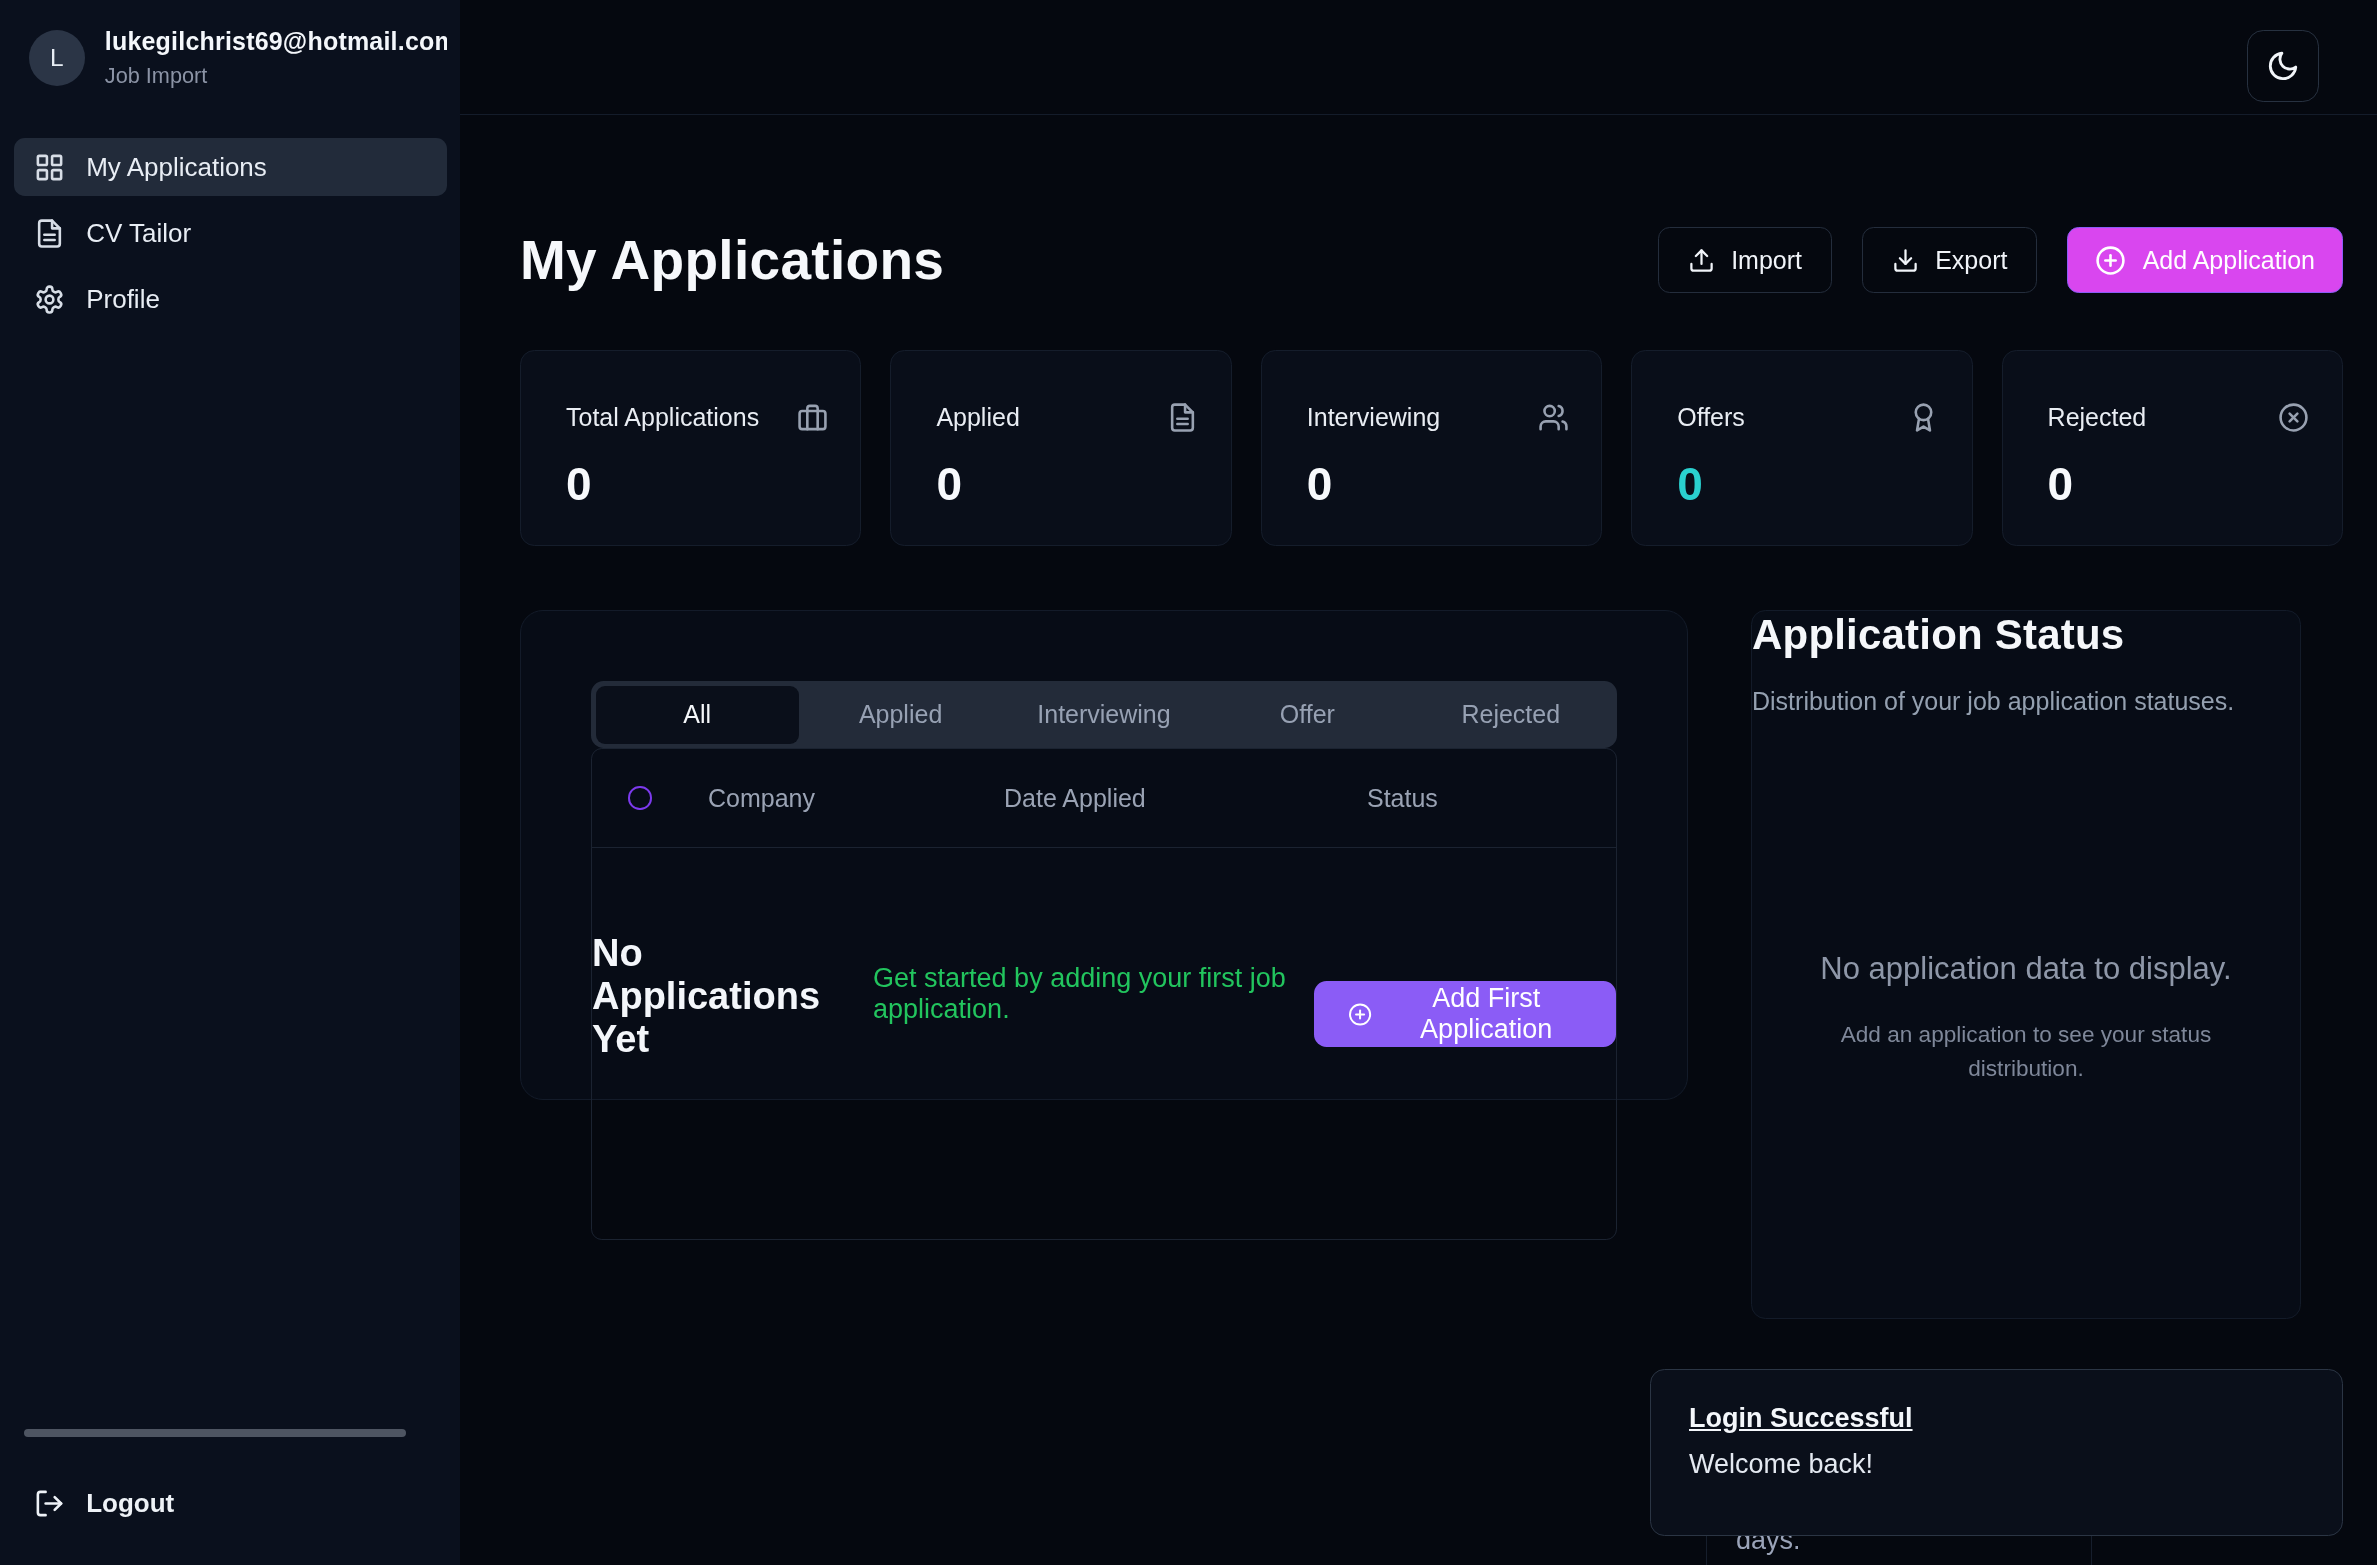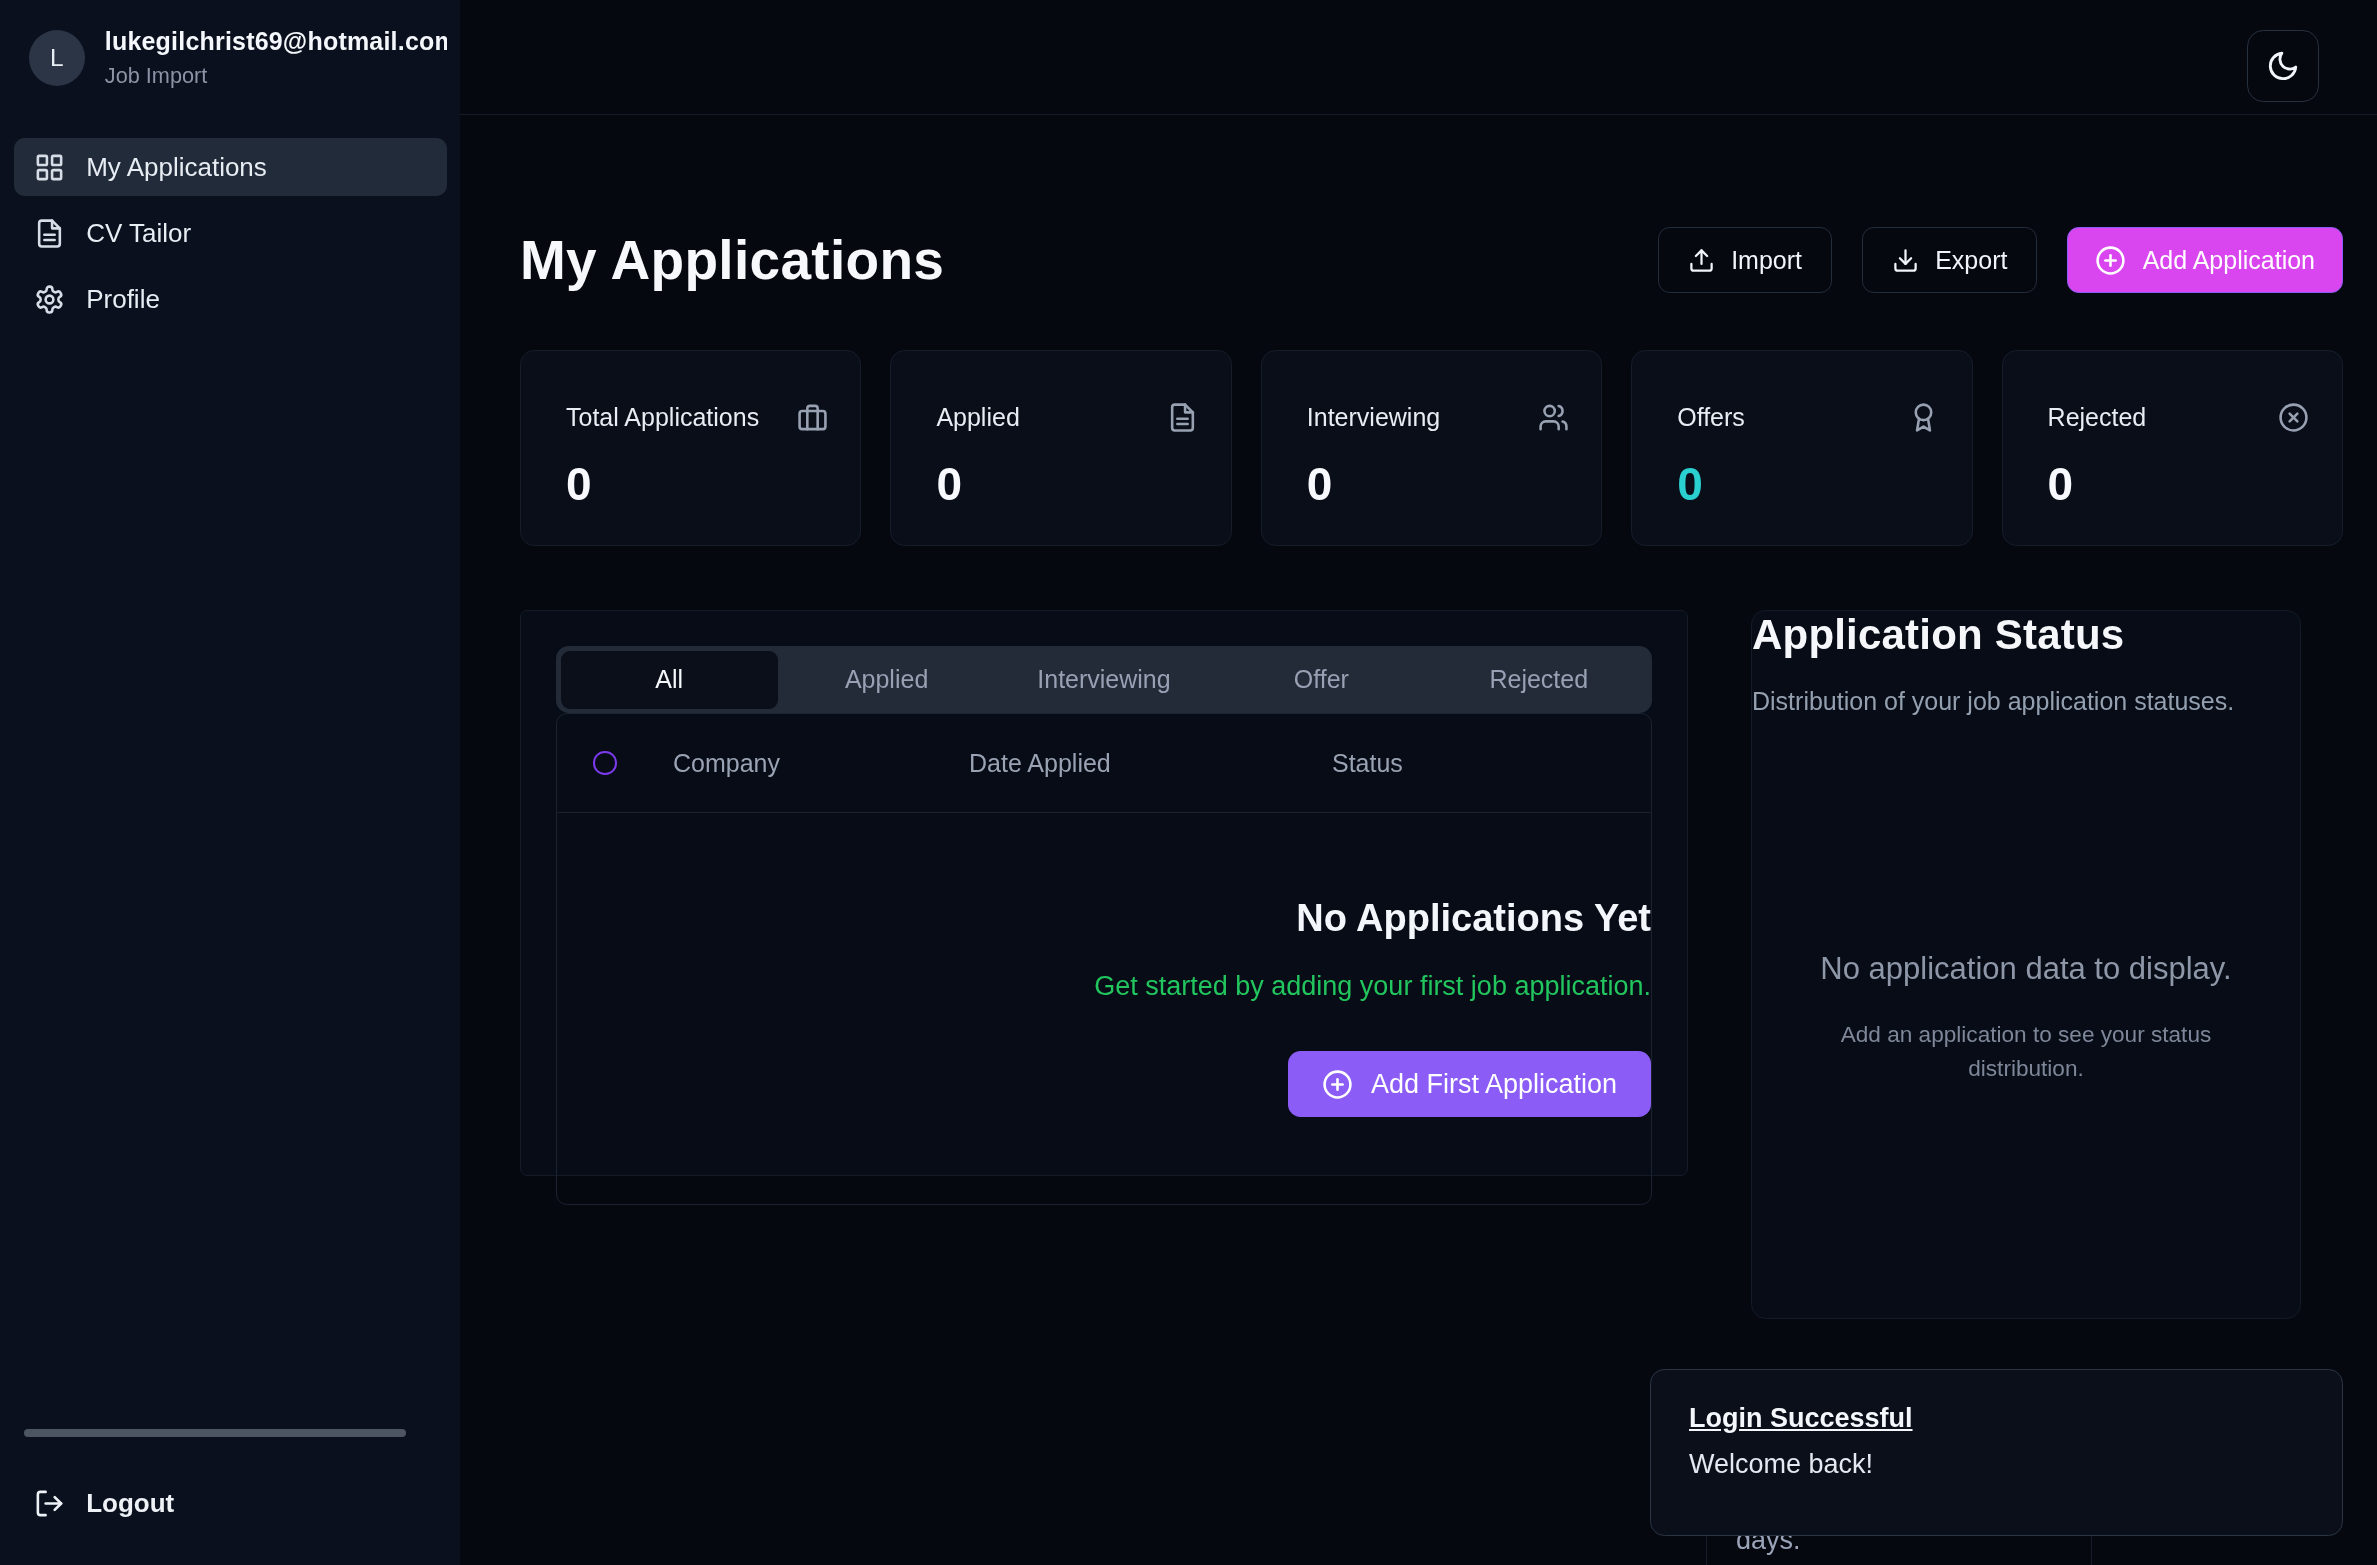--- a/index.html
+++ b/index.html
@@ -96,22 +96,22 @@
   .stat-top { display: flex; align-items: center; justify-content: space-between; }
   .stat-label { font-size: 25px; font-weight: 500; color: #e9edf3; }
   .stat-top .ic { width: 31px; height: 31px; color: #98a1b1; }
   .stat-value { margin-top: 23.5px; font-size: 46px; font-weight: 700; color: #f7f9fc; }
   .stat-value.teal { color: #2ad0cf; }
 
   
   .content-row { margin-top: 64px; display: grid; grid-template-columns: 1168px 550px; gap: 63px; align-items: start; }
 
   .table-card {
-    border-radius: 7px; background: #070c16; border: 0.9px solid #131b29;
-    height: 566px; padding: 35px;
+    border-radius: 23px; background: #070c16; border: 0.9px solid #131b29;
+    height: 490px; padding: 70px;
   }
   .tabs {
     height: 67px; border-radius: 12.6px; background: #232b39;
     display: grid; grid-template-columns: repeat(5, 1fr); padding: 4.5px;
   }
   .tab {
     display: flex; align-items: center; justify-content: center;
     font-size: 25px; color: #97a1b3; border-radius: 9px; cursor: pointer;
   }
   .tab.active { background: #0a0f1a; color: #f5f7fa; font-weight: 500; }
@@ -119,21 +119,21 @@
   .table-box { border: 0.9px solid #1b2331; border-radius: 10.8px; height: 492px; overflow: hidden; }
   .thead {
     display: grid; grid-template-columns: 116px 296px 363px auto;
     align-items: center; height: 99px; border-bottom: 0.9px solid #1b2331;
   }
   .th { font-size: 25px; font-weight: 500; color: #9aa3b4; }
   .row-check {
     width: 23.5px; height: 23.5px; border-radius: 50%;
     border: 2.7px solid #7c3aed; margin-left: 36px; cursor: pointer;
   }
-  .empty-state { display: flex; flex-direction: column; align-items: flex-end; padding-top: 84px; }
+  .empty-state { display: flex; align-items: flex-start; padding-top: 84px; }
   .empty-title { font-size: 38px; font-weight: 700; color: #f3f6fa; }
   .empty-sub { margin-top: 31px; font-size: 27px; color: #22c55e; }
   .empty-cta {
     margin-top: 49px; height: 66px; border-radius: 12.6px;
     background: #8b5cf6; border: none; color: #fff; cursor: pointer;
     display: flex; align-items: center; gap: 18px; padding: 0 34px;
     font-size: 27px; font-weight: 500; font-family: inherit;
   }
   .empty-cta .ic { width: 31px; height: 31px; }
 

